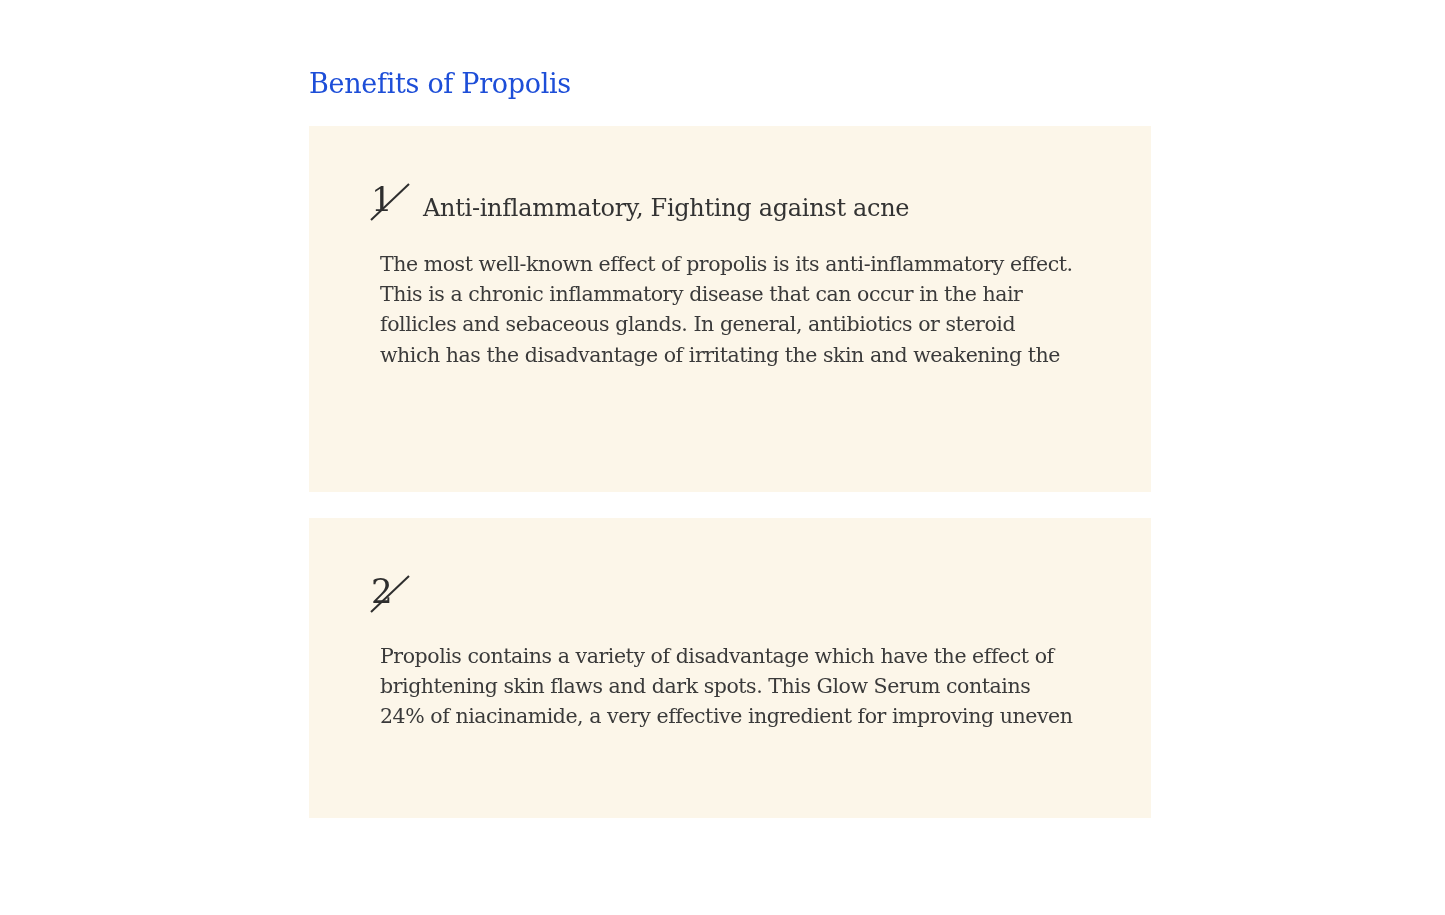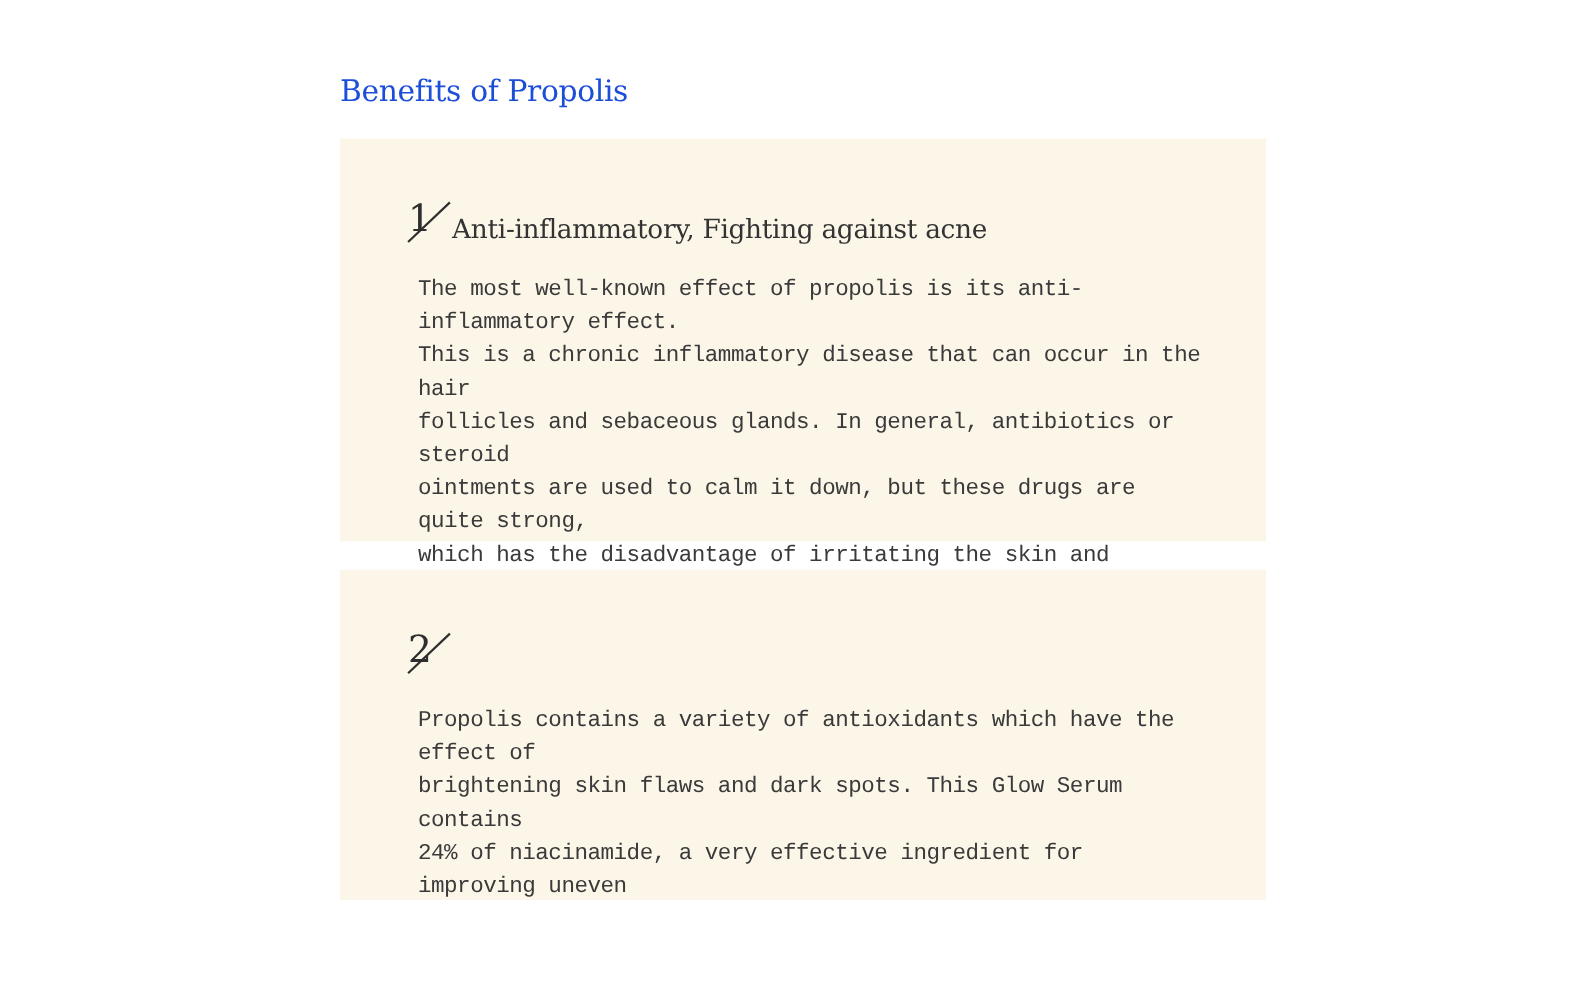--- a/index.html
+++ b/index.html
@@ -5,54 +5,53 @@
   html, body { margin:0; padding:0; background:#ffffff; }
   body { width:1445px; height:915px; position:relative; overflow:hidden; font-family:"DejaVu Serif", serif; }
   .title { position:absolute; left:309px; top:68px; font-size:27px; color:#1d4ed8; letter-spacing:-0.3px; }
   .card { position:absolute; left:309px; width:842px; background:#fcf6e9; }
   .card1 { top:126px; height:366px; }
   .card2 { top:518px; height:300px; }
   .head { position:absolute; left:60px; display:flex; align-items:flex-end; }
   .num { position:relative; font-size:34px; color:#2e2e2e; width:42px; height:42px; line-height:38px; }
   .num .n { position:absolute; left:2px; top:0; }
   .num svg { position:absolute; left:0; top:0; }
-  .htext { font-size:24px; color:#333; margin-left:0px; letter-spacing:-0.3px; }
-  .body { position:absolute; left:71px; width:720px; font-size:20.5px; line-height:30.2px; color:#3a3a3a; letter-spacing:-0.45px;font-family:Liberation Mono, monospace; }
+  .htext { font-size:24px; color:#333; margin-left:12px; letter-spacing:-0.3px; }
+  .body { position:absolute; left:71px; width:720px; font-size:20.5px; line-height:30.2px; color:#3a3a3a; letter-spacing:-0.45px; }
 </style>
 </head>
 <body>
 
 <div class="title">Benefits of Propolis</div>
 
 <div class="card card1">
   <div class="head" style="top:54px;">
     <div class="num">
       <span class="n">1</span>
       <svg width="44" height="44">
           <line x1="2" y1="40" x2="40" y2="4" stroke="#2e2e2e" stroke-width="2"></line>
         </svg>
     </div>
     <div class="htext">Anti-inflammatory, Fighting against acne</div>
   </div>
   <div class="body" style="top:123px;">
     <div>The most well-known effect of propolis is its anti-inflammatory effect.</div>
     <div>This is a chronic inflammatory disease that can occur in the hair</div>
     <div>follicles and sebaceous glands. In general, antibiotics or steroid</div>
-    <div>ointments are used to calm it down, but these drugs are quite strong,</div>
     <div>which has the disadvantage of irritating the skin and weakening the</div>
   </div>
 </div>
 
 <div class="card card2">
   <div class="head" style="top:54px;">
     <div class="num">
       <span class="n">2</span>
       <svg width="44" height="44">
           <line x1="2" y1="40" x2="40" y2="4" stroke="#2e2e2e" stroke-width="2"></line>
         </svg>
     </div>
   </div>
   <div class="body" style="top:123px;">
-    <div>Propolis contains a variety of antioxidants which have the effect of</div>
+    <div>Propolis contains a variety of disadvantage which have the effect of</div>
     <div>brightening skin flaws and dark spots. This Glow Serum contains</div>
     <div>24% of niacinamide, a very effective ingredient for improving uneven</div>
   </div>
 </div>
 
 </body></html>

